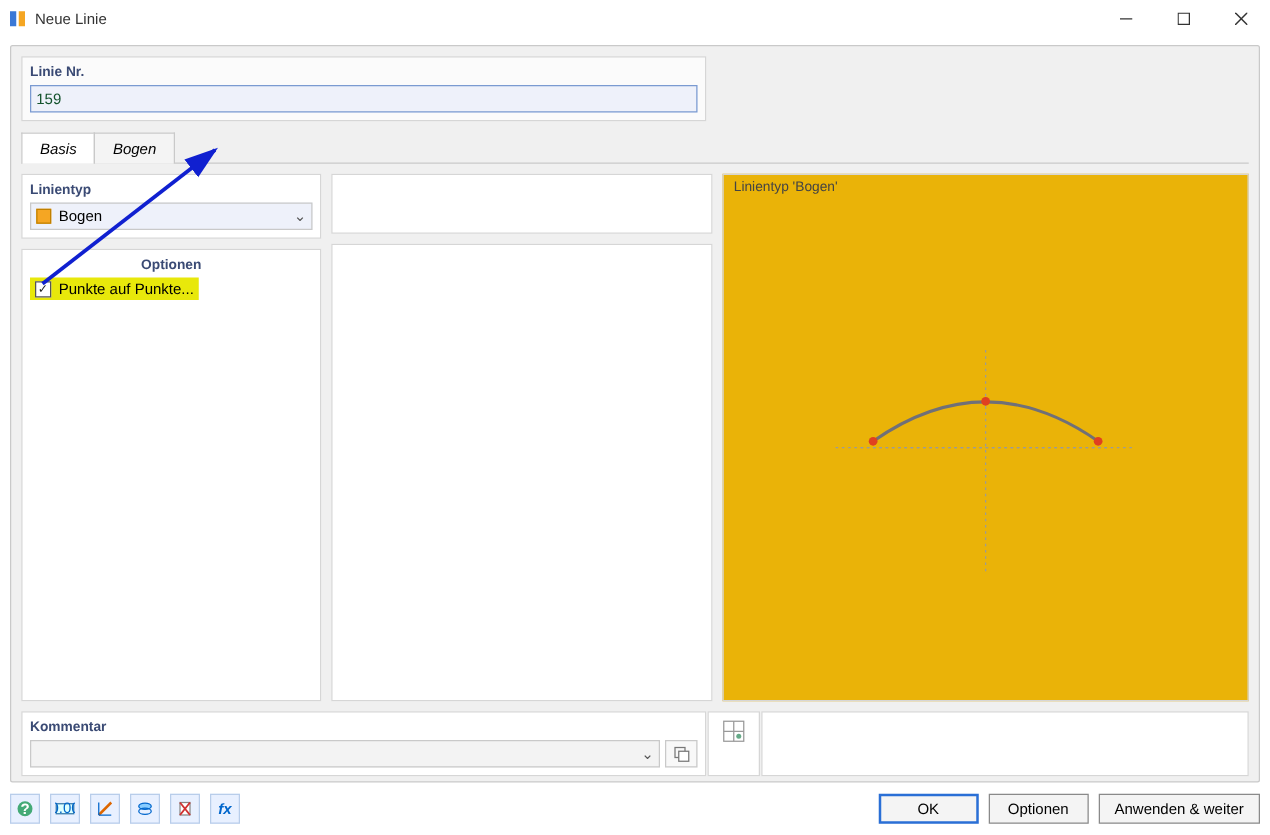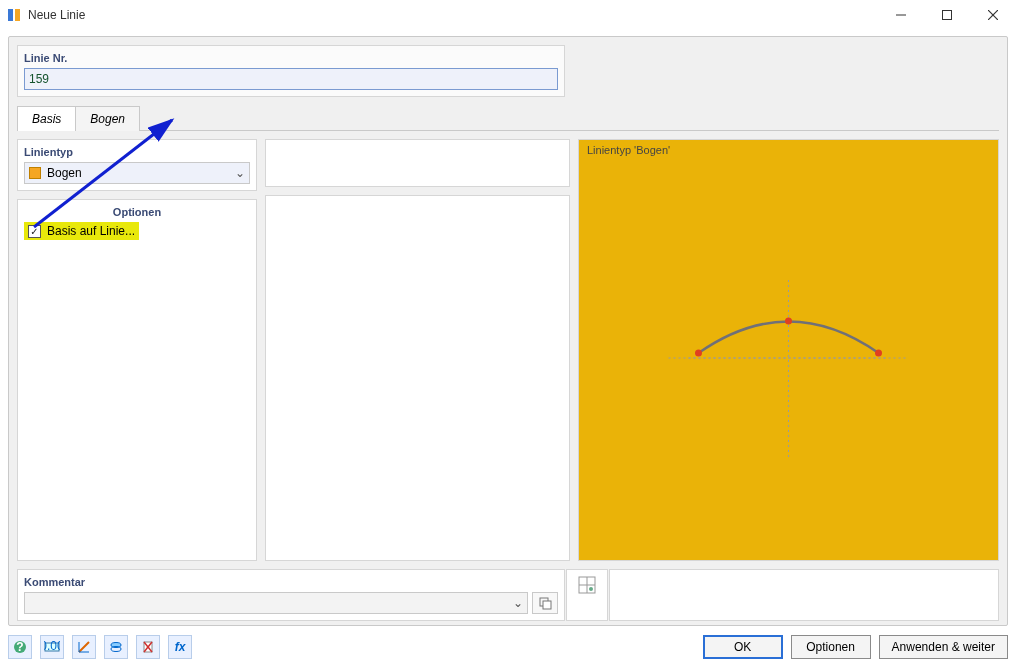--- a/index.html
+++ b/index.html
@@ -125,21 +125,21 @@
         <div class="select-row">
           <span class="swatch"></span>
           <span>Bogen</span>
           <span class="chev">⌄</span>
         </div>
       </div>
       <div class="panel" style="flex:1;text-align:center;">
         <div class="panel-label">Optionen</div>
         <div class="chk-row highlight">
           <span class="chk">✓</span>
-          <span>Basis auf Linie...</span>
+          <span>Punkte auf Punkte...</span>
         </div>
       </div>
     </div>
 
     <div class="col mid-col">
       <div class="panel" style="height:48px;"></div>
       <div class="panel" style="flex:1;"></div>
     </div>
 
     <div class="col right-col">

